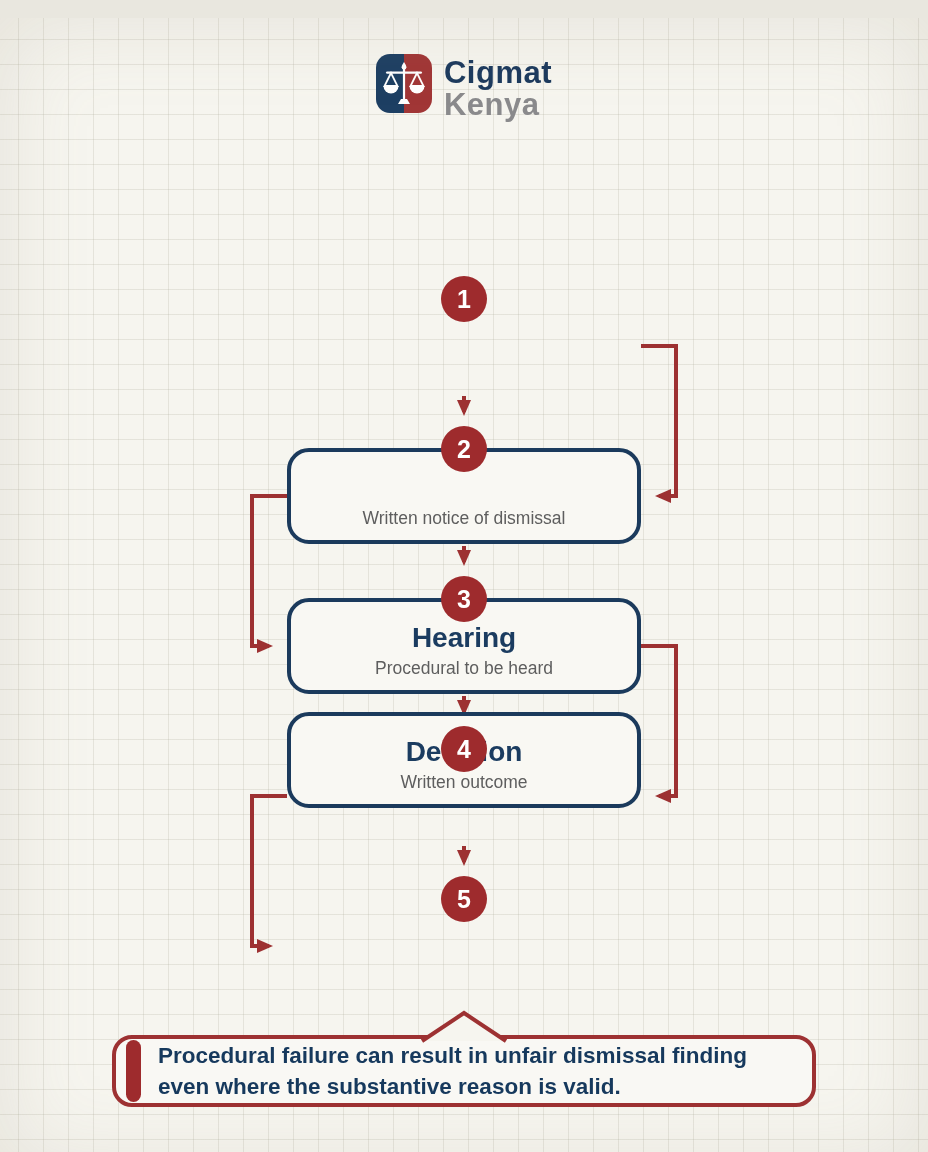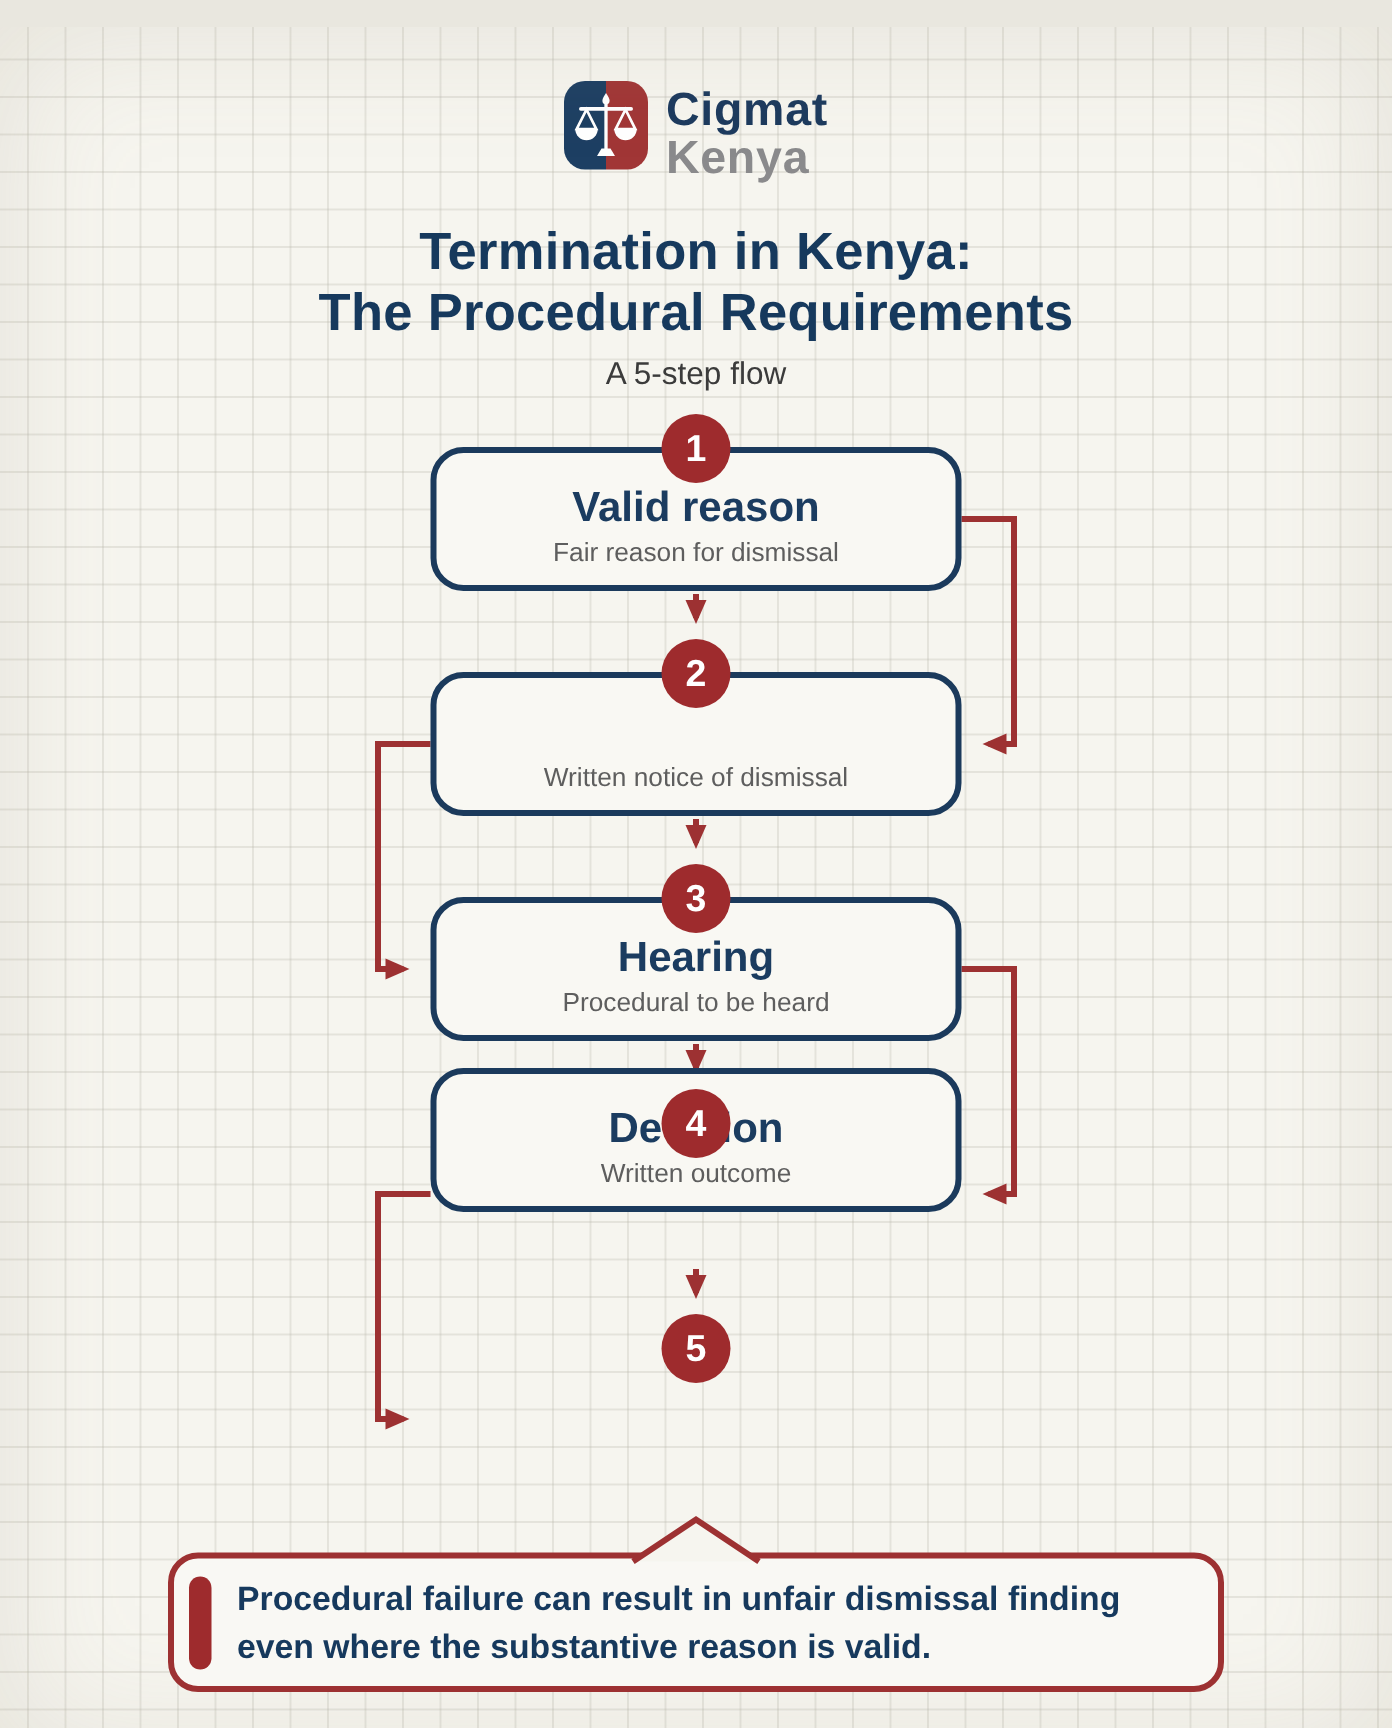--- a/index.html
+++ b/index.html
@@ -79,21 +79,21 @@
     position: absolute; inset: 0;
     width: 928px; height: 1152px;
     z-index: 1;
     pointer-events: none;
   }
 
   
   .callout {
     position: absolute;
     left: 112px; top: 1017px;
-    width: 704px; height: 93px;
+    width: 704px; height: 72px;
     background: #f9f8f4;
     border: 4px solid #9d3132;
     border-radius: 20px;
     display: flex; align-items: center;
     z-index: 2;
   }
   .callout-bar {
     position: absolute;
     left: 10px; top: 50%;
     transform: translateY(-50%);
@@ -128,25 +128,20 @@
         <path d="M27.5 26 A7.5 7.5 0 0 0 42.5 26 Z" fill="#ffffff"></path>
         <path d="M16 44 L28 44 L25 39 L19 39 Z" fill="#ffffff"></path>
       </svg>
     </div>
     <div class="logo-text">
       <span class="brand-top">Cigmat</span>
       <span class="brand-bottom">Kenya</span>
     </div>
   </div>
 
-  <div class="title-block">
-    <div class="title-line">Termination in Kenya:</div>
-    <div class="title-line">The Procedural Requirements</div>
-    <div class="subtitle">A 5-step flow</div>
-  </div>
 
   <svg class="connectors" viewBox="0 0 928 1152">
     <defs>
       <marker id="arrowhead" markerWidth="9" markerHeight="9" refX="6.5" refY="4.5" orient="auto" markerUnits="userSpaceOnUse">
         <path d="M0,0 L9,4.5 L0,9 Z" fill="#9d3132" transform="scale(2.2) translate(-2.5,-2.5) translate(2.5,2.5)"></path>
       </marker>
       <marker id="ah" markerWidth="20" markerHeight="20" refX="14" refY="10" orient="auto" markerUnits="userSpaceOnUse">
         <path d="M2,3 L18,10 L2,17 Z" fill="#9d3132"></path>
       </marker>
     </defs>
@@ -155,24 +150,20 @@
       <path d="M464 528 V544" marker-end="url(#ah)"></path>
       <path d="M464 678 V694" marker-end="url(#ah)"></path>
       <path d="M464 828 V844" marker-end="url(#ah)"></path>
       <path d="M641 328 H676 V478 H659" marker-end="url(#ah)"></path>
       <path d="M287 478 H252 V628 H269" marker-end="url(#ah)"></path>
       <path d="M641 628 H676 V778 H659" marker-end="url(#ah)"></path>
       <path d="M287 778 H252 V928 H269" marker-end="url(#ah)"></path>
     </g>
   </svg>
 
-  <div class="step-box" style="top:280px">
-    <div class="step-title">Valid reason</div>
-    <div class="step-desc">Fair reason for dismissal</div>
-  </div>
   <div class="badge" style="top:258px">1</div>
 
   <div class="step-box" style="top:430px">
     <div class="step-desc">Written notice of dismissal</div>
   </div>
   <div class="badge" style="top:408px">2</div>
 
   <div class="step-box" style="top:580px">
     <div class="step-title">Hearing</div>
     <div class="step-desc">Procedural to be heard</div>

